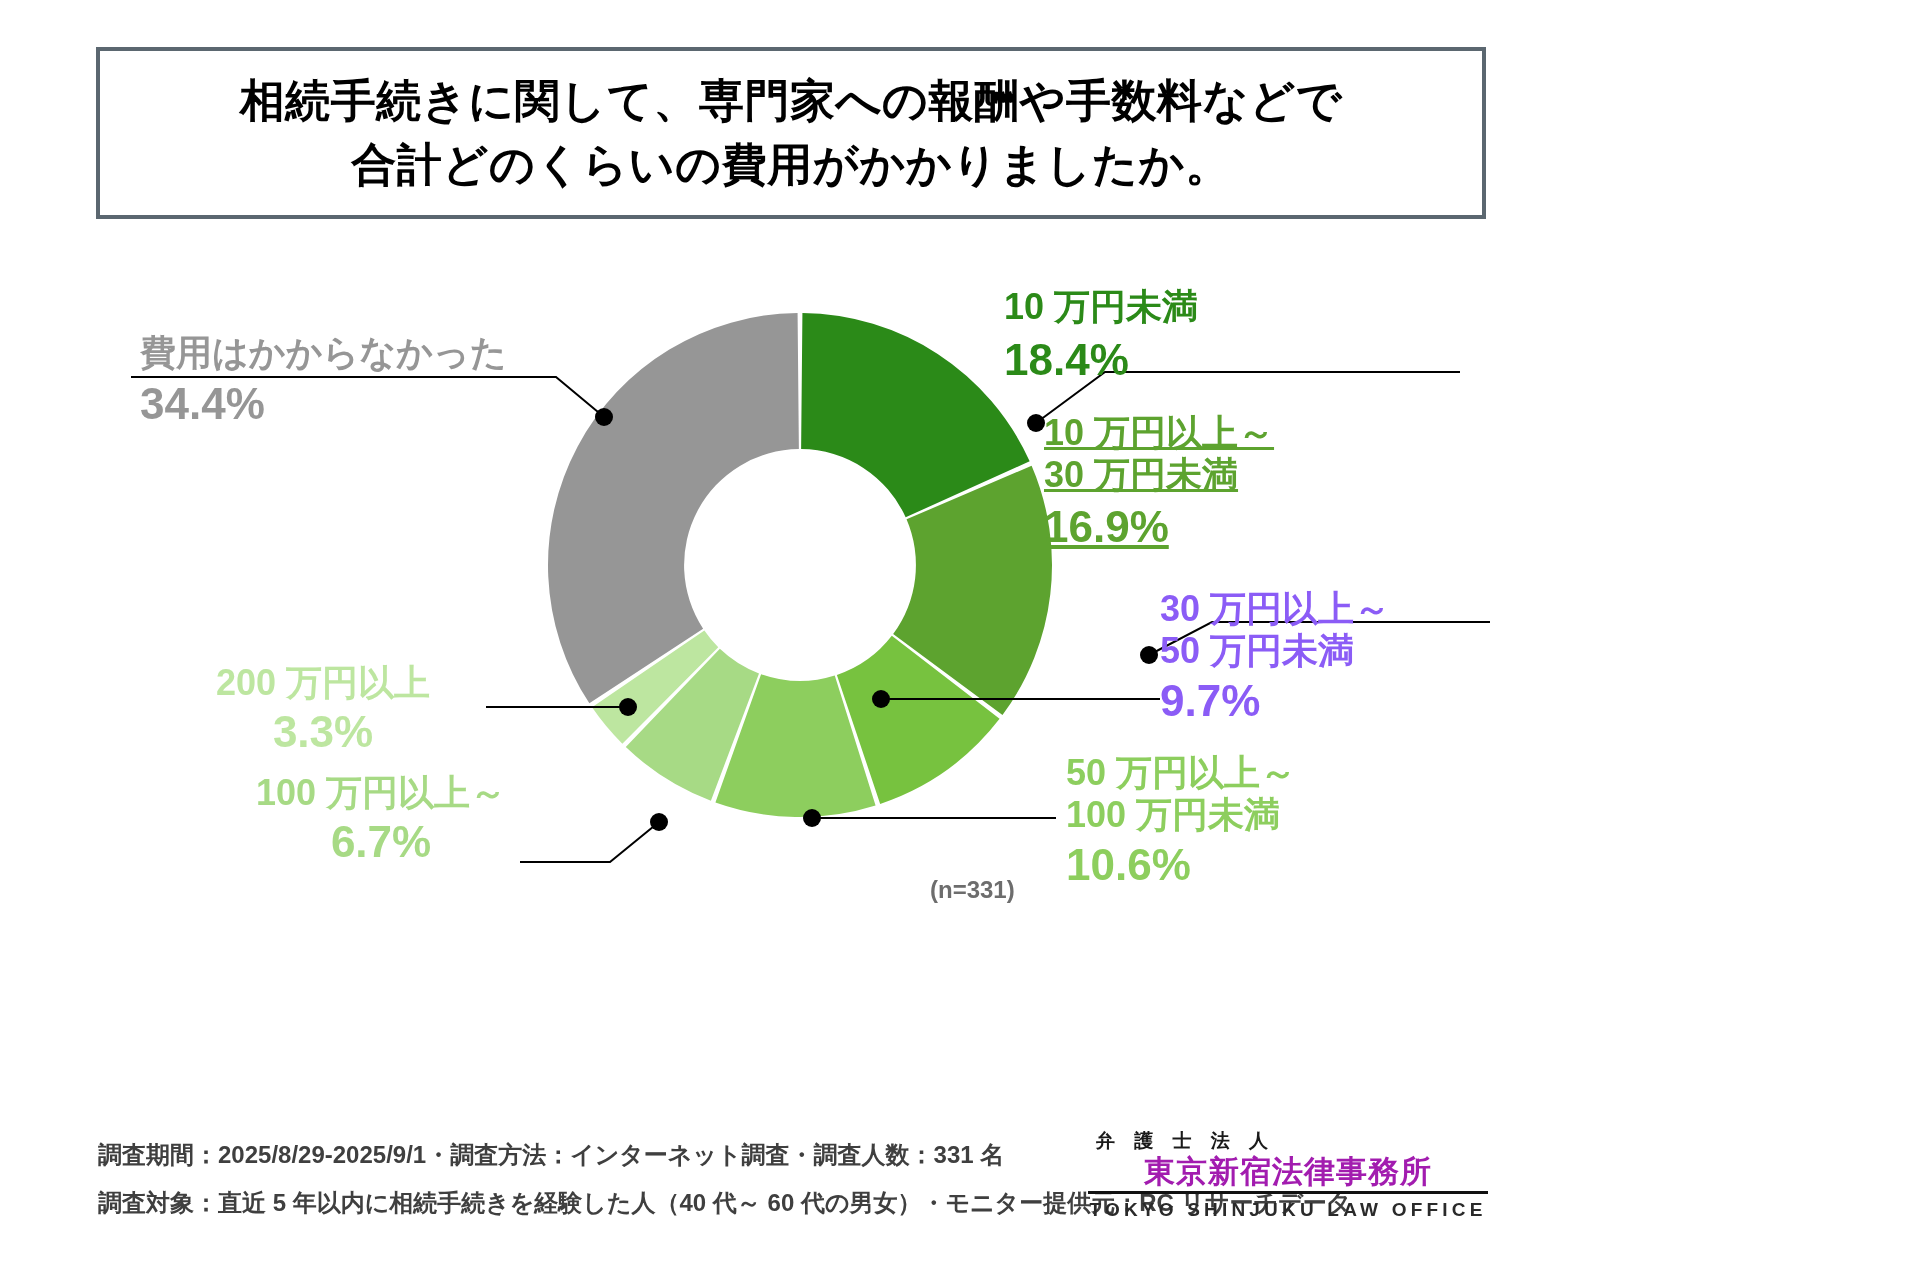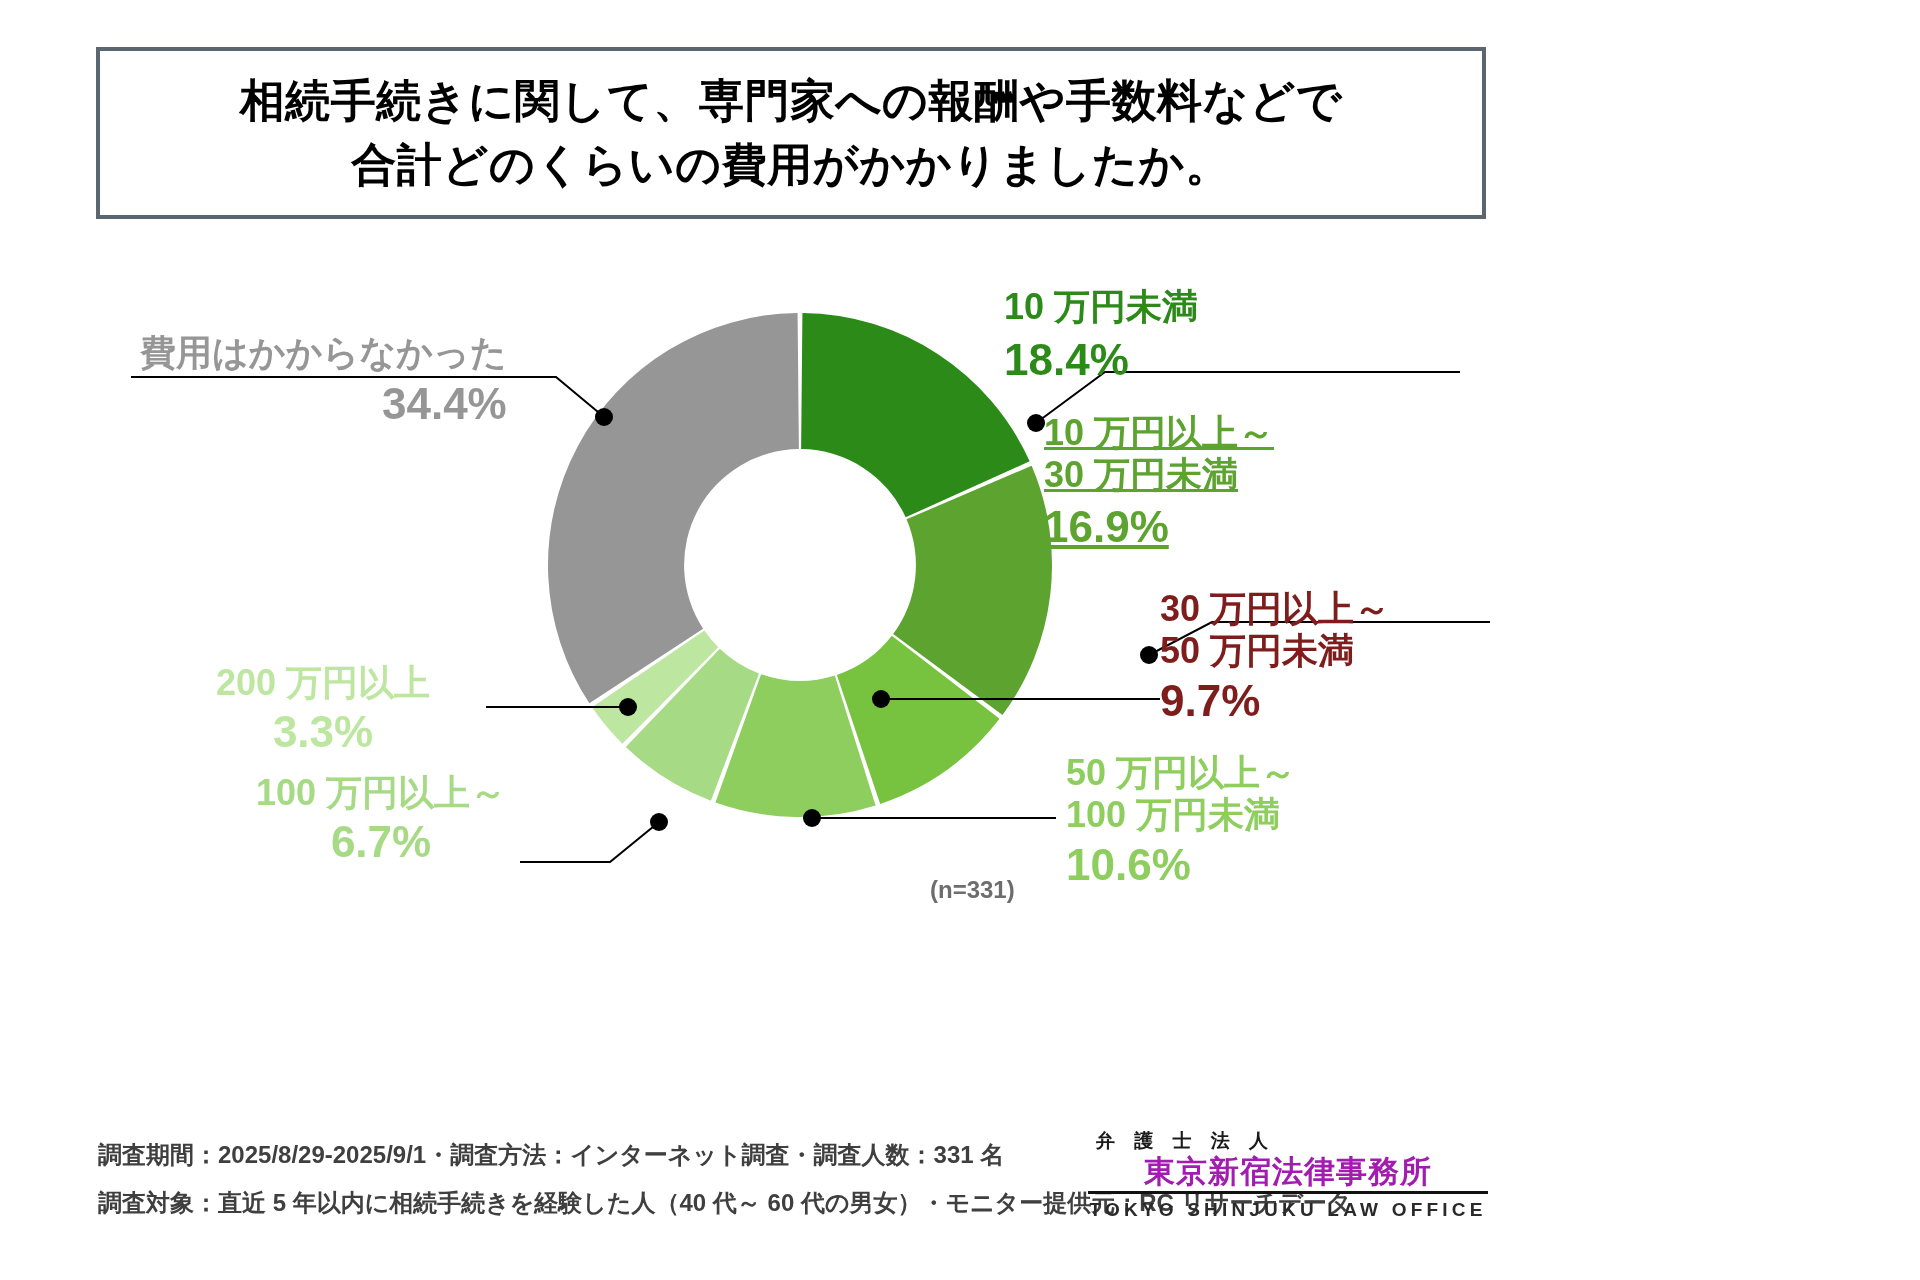--- a/index.html
+++ b/index.html
@@ -78,21 +78,21 @@
   #label-3 { left: 1066px; top: 752px; text-align: left; }
   #label-3 .lbl-value { margin-top: 2px; }
 
   #label-4 { left: 256px; top: 772px; text-align: left; }
   #label-4 .lbl-value { margin-top: 2px; text-align: center; }
 
   #label-5 { left: 216px; top: 662px; text-align: left; }
   #label-5 .lbl-value { margin-top: 2px; text-align: center; }
 
   #label-6 { left: 140px; top: 332px; text-align: left; }
-  #label-6 .lbl-value { margin-top: 4px; text-align: right; }
+  #label-6 .lbl-value { margin-top: 4px; text-align: left; }
 
   #n-label {
     position: absolute;
     left: 930px; top: 876px;
     font-size: 24px;
     font-weight: 700;
     color: #6d6d6d;
   }
 
   
@@ -204,21 +204,21 @@
     <span class="cat lbl-name">10 万円未満</span>
     <span class="pct lbl-value">18.4%</span>
   </div>
 
   <div class="label" id="label-1" style="color: rgb(93, 163, 47);">
     <span class="cat lbl-name">10 万円以上～</span>
     <span class="cat lbl-name">30 万円未満</span>
     <span class="pct lbl-value">16.9%</span>
   </div>
 
-  <div class="label" id="label-2" style="color: #7f1d1d;">
+  <div class="label" id="label-2" style="color: #8b5cf6;">
     <span class="cat lbl-name">30 万円以上～</span>
     <span class="cat lbl-name">50 万円未満</span>
     <span class="pct lbl-value">9.7%</span>
   </div>
 
   <div class="label" id="label-3" style="color: rgb(141, 206, 94);">
     <span class="cat lbl-name">50 万円以上～</span>
     <span class="cat lbl-name">100 万円未満</span>
     <span class="pct lbl-value">10.6%</span>
   </div>

